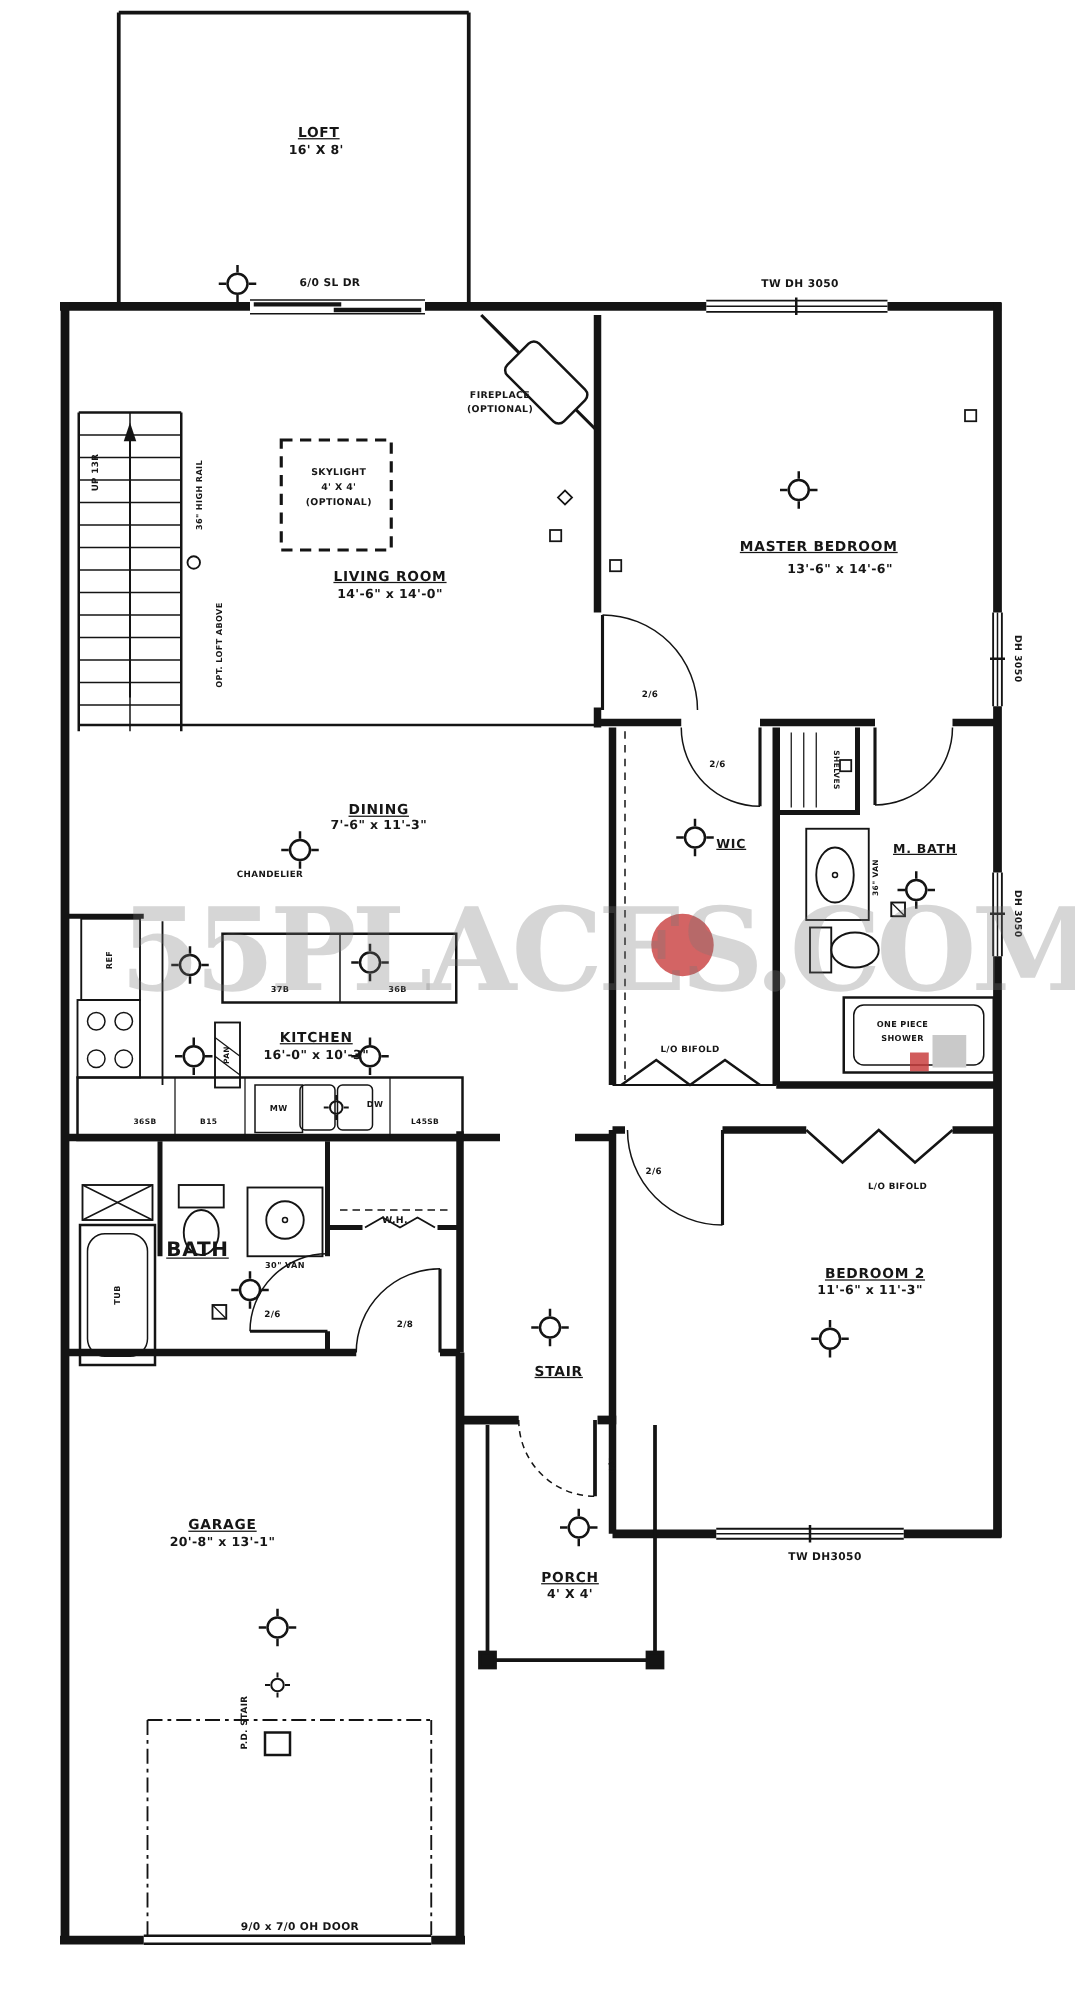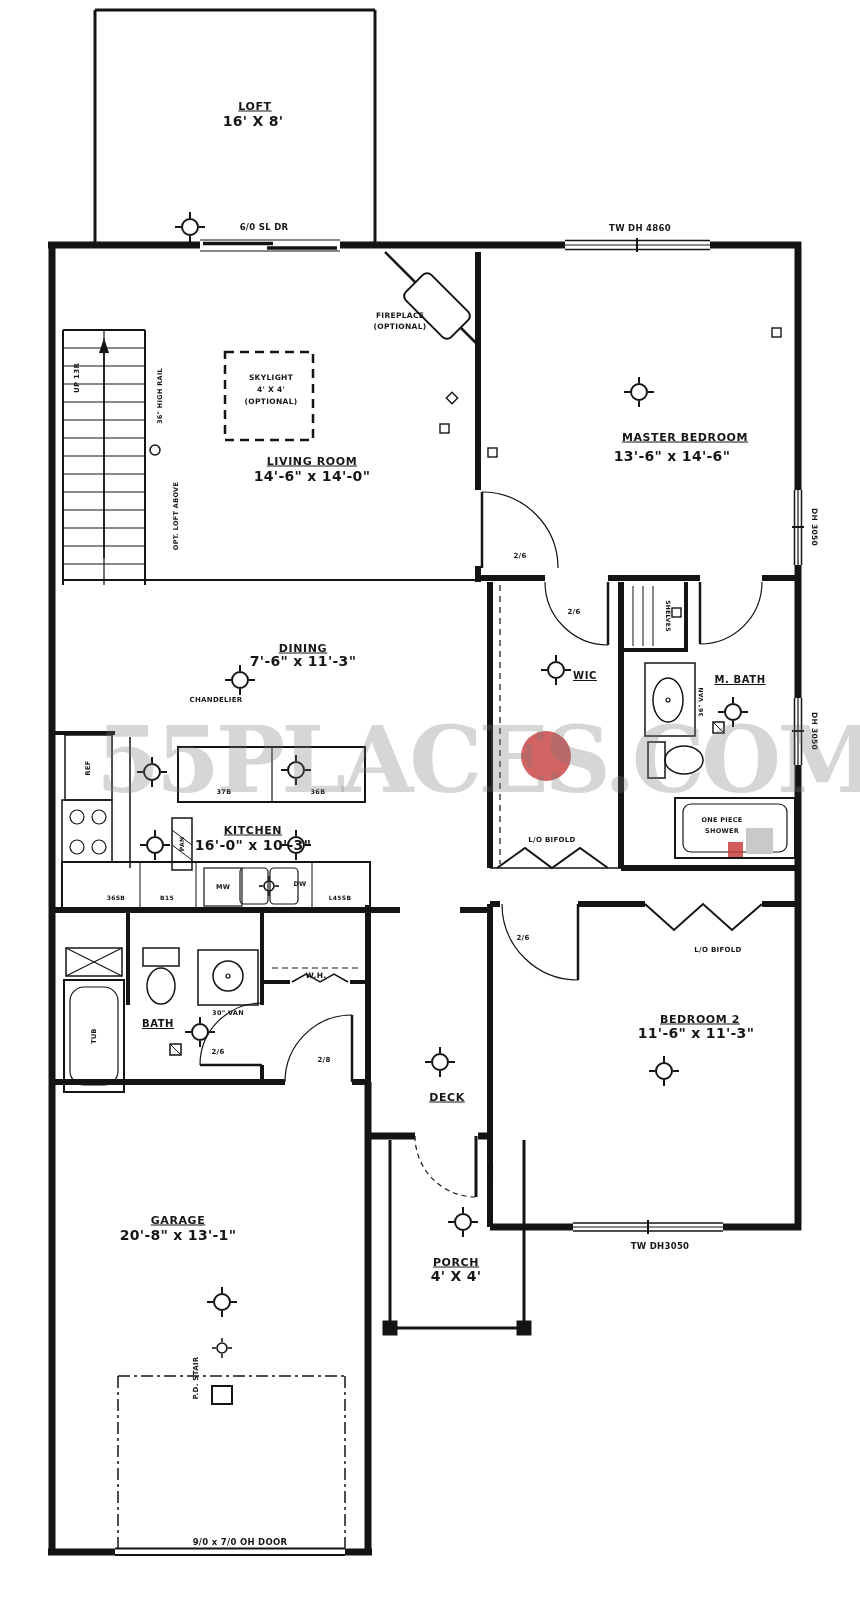--- a/index.html
+++ b/index.html
@@ -2,21 +2,21 @@
 <html><head>
 <meta charset="utf-8">
 <style>
   html,body{margin:0;padding:0;background:#fff;}
   .plan{position:relative;width:860px;height:1605px;background:#ffffff;overflow:hidden;
         font-family:"DejaVu Sans",sans-serif;color:#141414;}
   .plan svg{position:absolute;left:0;top:0;z-index:1;}
   .lbl{position:absolute;z-index:3;white-space:nowrap;transform:translate(-50%,-50%);
        font-weight:700;letter-spacing:.3px;line-height:1;color:#161616;}
   .room{font-size:11px;text-decoration:underline;letter-spacing:.6px;}
-  .dim{font-size:14px;}
+  .dim{font-size:10px;}
   .ann{font-size:8.5px;}
   .t75{font-size:7.5px;}
   .t7{font-size:7px;}
   .t65{font-size:6.5px;}
   .t6{font-size:6px;}
   .rot{transform:translate(-50%,-50%) rotate(-90deg);}
   .rotcw{transform:translate(-50%,-50%) rotate(90deg);}
   .wm-text{position:absolute;left:96px;top:706px;z-index:6;
            font-family:"DejaVu Serif",serif;font-size:92px;font-weight:700;
            letter-spacing:-4px;color:rgba(118,118,118,0.30);}
@@ -281,39 +281,39 @@
   </svg>
 
   <div class="wm-circle"></div>
   <div class="wm-square"></div>
   <div class="wm-text">55PLACES.COM</div>
 
   <div class="lbl room" style="left:255px;top:106px">LOFT</div>
   <div class="lbl dim" style="left:253px;top:121px">16' X 8'</div>
   <div class="lbl room" style="left:312px;top:461px">LIVING ROOM</div>
   <div class="lbl dim" style="left:312px;top:476px">14'-6" x 14'-0"</div>
-  <div class="lbl room" style="left:685px;top:437px">MASTER BEDROOM</div>
+  <div class="lbl room" style="left:655px;top:437px">MASTER BEDROOM</div>
   <div class="lbl dim" style="left:672px;top:456px">13'-6" x 14'-6"</div>
   <div class="lbl room" style="left:303px;top:648px">DINING</div>
   <div class="lbl dim" style="left:303px;top:661px">7'-6" x 11'-3"</div>
   <div class="lbl room" style="left:253px;top:830px">KITCHEN</div>
   <div class="lbl dim" style="left:253px;top:845px">16'-0" x 10'-3"</div>
-  <div class="lbl room" style="left:158px;top:1024px;font-size:10px">BATH</div>
+  <div class="lbl room" style="left:158px;top:1000px;font-size:16px">BATH</div>
   <div class="lbl room" style="left:585px;top:676px;font-size:10px">WIC</div>
   <div class="lbl room" style="left:740px;top:680px;font-size:10px">M. BATH</div>
   <div class="lbl room" style="left:700px;top:1019px">BEDROOM 2</div>
   <div class="lbl dim" style="left:696px;top:1033px">11'-6" x 11'-3"</div>
-  <div class="lbl room" style="left:447px;top:1097px">DECK</div>
+  <div class="lbl room" style="left:447px;top:1097px">STAIR</div>
   <div class="lbl room" style="left:456px;top:1262px">PORCH</div>
   <div class="lbl dim" style="left:456px;top:1276px">4' X 4'</div>
   <div class="lbl room" style="left:178px;top:1220px">GARAGE</div>
   <div class="lbl dim" style="left:178px;top:1235px">20'-8" x 13'-1"</div>
 
   <div class="lbl ann" style="left:264px;top:227px">6/0 SL DR</div>
-  <div class="lbl ann" style="left:640px;top:228px">TW DH 4860</div>
+  <div class="lbl ann" style="left:640px;top:228px">TW DH 3050</div>
   <div class="lbl ann" style="left:660px;top:1246px">TW DH3050</div>
   <div class="lbl t75 rotcw" style="left:814px;top:527px">DH 3050</div>
   <div class="lbl t75 rotcw" style="left:814px;top:731px">DH 3050</div>
   <div class="lbl ann" style="left:240px;top:1542px">9/0 x 7/0 OH DOOR</div>
   <div class="lbl t7 rotcw" style="left:489px;top:1172px">3/0</div>
   <div class="lbl t7" style="left:520px;top:556px">2/6</div>
   <div class="lbl t7" style="left:574px;top:612px">2/6</div>
   <div class="lbl t7" style="left:523px;top:938px">2/6</div>
   <div class="lbl t7" style="left:218px;top:1052px">2/6</div>
   <div class="lbl t7" style="left:324px;top:1060px">2/8</div>

